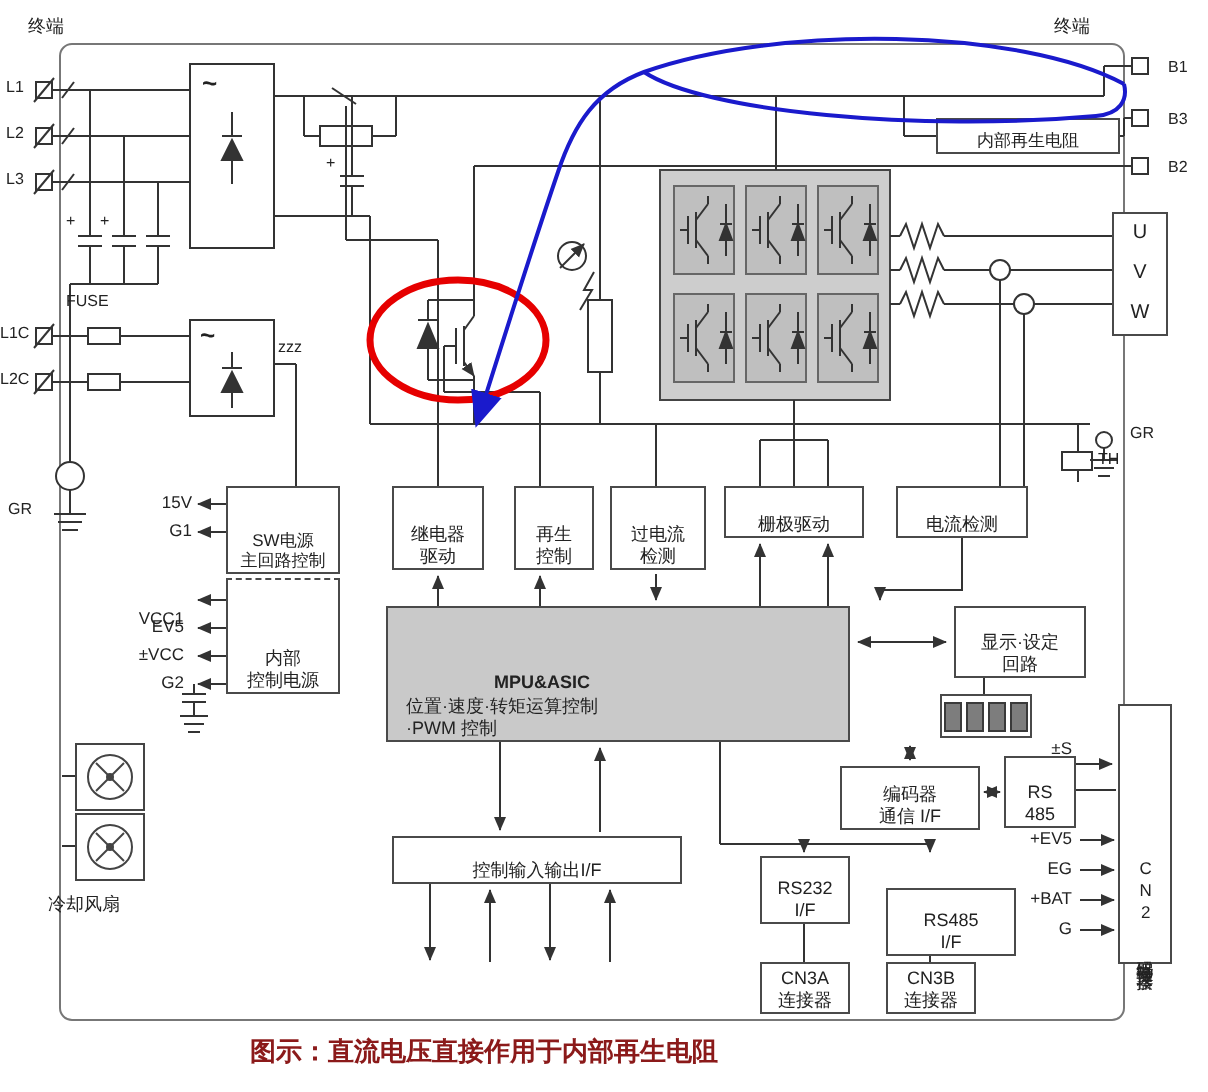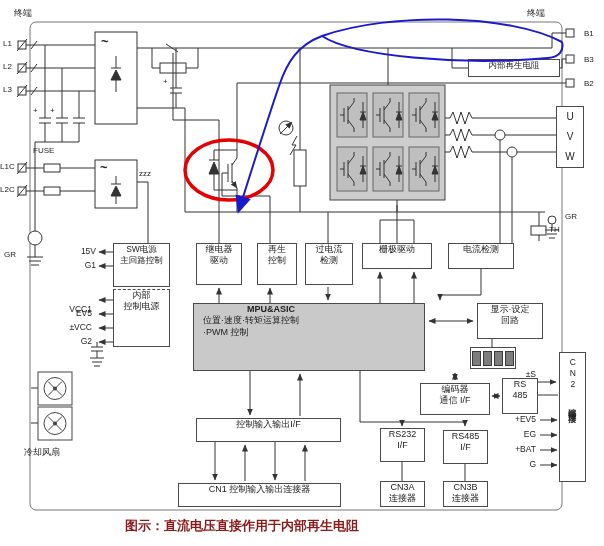--- a/index.html
+++ b/index.html
@@ -1,21 +1,21 @@
 <!DOCTYPE html>
 <html><head>
 <meta charset="utf-8">
 <style>
   html,body{margin:0;padding:0;background:#e8e8e8;}
   #screen{position:relative;width:604px;height:546px;background:#ffffff;
           font-family:"Liberation Sans","DejaVu Sans",sans-serif;color:#222;overflow:hidden;}
   svg{position:absolute;left:0;top:0;}
   #overlay{pointer-events:none;}
   .box{position:absolute;border:1px solid #4a4a4a;background:#fff;box-sizing:border-box;
-       display:flex;flex-direction:column;align-items:center;justify-content:flex-start;
+       display:flex;flex-direction:column;align-items:center;justify-content:flex-end;
        text-align:center;font-size:9px;line-height:1.25;z-index:2;}
   .gray{background:#c9c9c9;}
   .mpu{align-items:flex-start;padding-left:9px;}
   .mpu span:first-child{font-weight:bold;margin-left:44px;}
   .vert{writing-mode:vertical-rl;text-orientation:upright;letter-spacing:1px;font-size:8.5px;
         display:block;padding-top:4px;text-align:center;}
   .lbl{position:absolute;font-size:9px;white-space:nowrap;z-index:2;}
   .sm{font-size:8px;}
   .rlbl{position:absolute;width:44px;text-align:right;font-size:8.5px;z-index:2;}
   .rlbl2{position:absolute;width:40px;text-align:right;font-size:8.5px;z-index:2;}
@@ -382,28 +382,25 @@
     <span>485</span>
   </div>
 
   <div class="box" style="left:196px;top:418px;width:145px;height:24px">
     <span>控制输入输出I/F</span>
   </div>
   <div class="box" style="left:380px;top:428px;width:45px;height:34px">
     <span>RS232</span>
     <span>I/F</span>
   </div>
-  <div class="box" style="left:443px;top:430px;width:45px;height:34px">
+  <div class="box" style="left:443px;top:444px;width:65px;height:34px">
     <span>RS485</span>
     <span>I/F</span>
   </div>
 
-  <div class="box" style="left:178px;top:483px;width:163px;height:24px">
-    <span>CN1 控制输入输出连接器</span>
-  </div>
   <div class="box" style="left:380px;top:481px;width:45px;height:26px">
     <span>CN3A</span>
     <span>连接器</span>
   </div>
   <div class="box" style="left:443px;top:481px;width:45px;height:26px">
     <span>CN3B</span>
     <span>连接器</span>
   </div>
 
   <div class="box" style="left:559px;top:352px;width:27px;height:130px">

